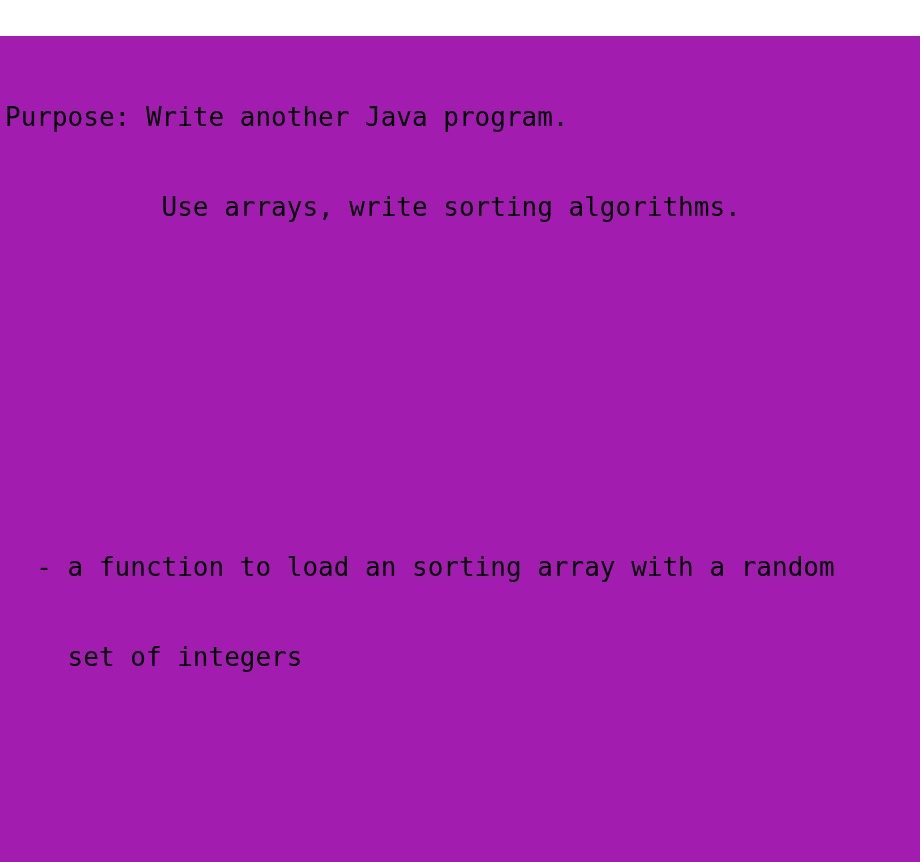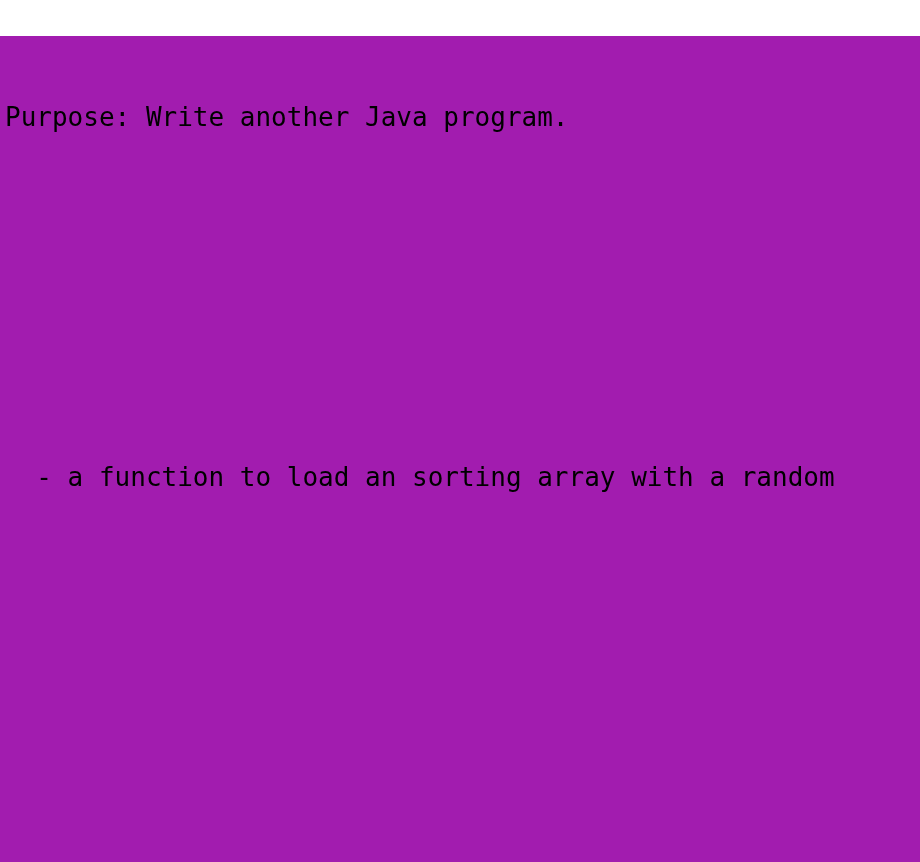--- a/index.html
+++ b/index.html
@@ -44,24 +44,26 @@
     display: block;
     height: 30px;
   }
 </style>
 </head>
 <body>
 
 <div id="page">
   <div id="text-body">
     <span class="txtline">Purpose: Write another Java program.</span>
+    <span class="txtline">          Use arrays, write sorting algorithms.</span>
     <span class="blank"></span>
     <span class="blank"></span>
     <span class="blank"></span>
     <span class="txtline">  - a function to load an sorting array with a random</span>
+    <span class="txtline">    set of integers</span>
     
     
     
     
     
     
     
     
     
     

